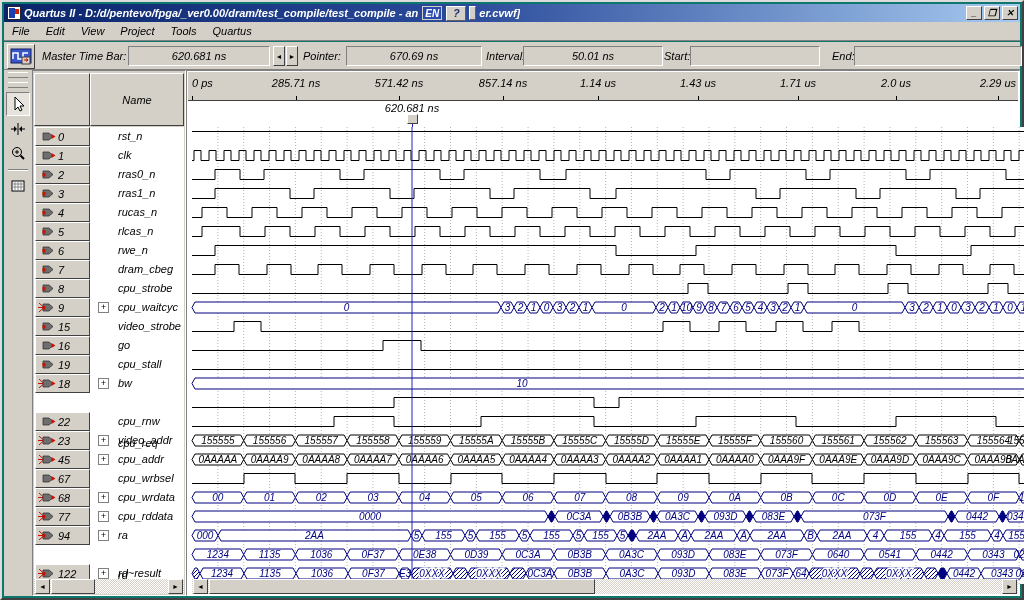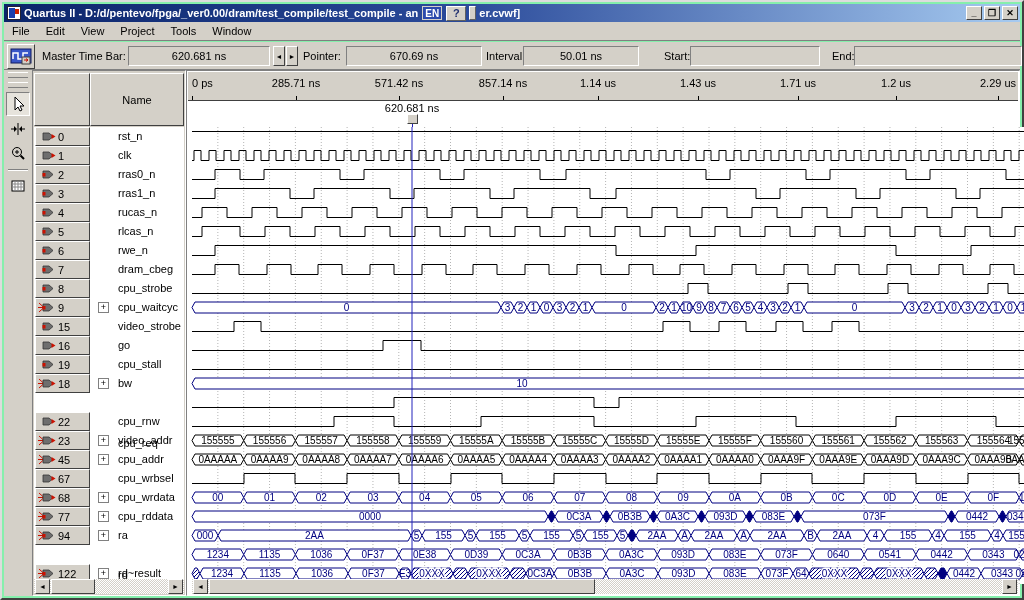--- a/index.html
+++ b/index.html
@@ -1,19 +1,19 @@
 <!DOCTYPE html>
 <html><head>
 <meta charset="utf-8">
 <style>
   * { margin:0; padding:0; box-sizing:border-box; }
   html,body { width:1024px; height:600px; overflow:hidden; }
   body { font-family:"Liberation Sans", sans-serif; font-size:11px; background:#d4d0c8; position:relative; }
 
-  .window { position:absolute; inset:0; background:#86efac; border:2px solid; border-color:#dcdcdc #404040 #404040 #dcdcdc; }
+  .window { position:absolute; inset:0; background:#0f766e; border:2px solid; border-color:#dcdcdc #404040 #404040 #dcdcdc;font-style:italic; }
 
   
   .titlebar { position:absolute; left:2px; right:2px; top:2px; height:18px;
     background:linear-gradient(90deg,#0a246a 0%,#2a4a9a 45%,#a6caf0 100%);
     display:flex; align-items:center; color:#fff; font-weight:bold; padding:0 2px; }
   .app-icon { width:14px; height:14px; margin:0 3px 0 1px; position:relative; background:#fff; border:1px solid #223; }
   .app-icon::before { content:""; position:absolute; left:1px; top:1px; width:6px; height:10px; background:#1b3fae; }
   .app-icon::after { content:""; position:absolute; right:1px; top:2px; width:4px; height:5px; background:#cc2200; }
   .title-text { white-space:nowrap; overflow:hidden; font-size:11px; letter-spacing:0; }
   .lang-en { margin-left:4px; width:20px; height:14px; background:#2b4aad; color:#fff; font-size:10px; font-weight:bold;
@@ -96,40 +96,40 @@
       <span class="win-btn">✕</span>
     </div>
   </div>
 
   <div class="menubar" id="menubar">
       <div class="menu-item">File</div>
       <div class="menu-item">Edit</div>
       <div class="menu-item">View</div>
       <div class="menu-item">Project</div>
       <div class="menu-item">Tools</div>
-      <div class="menu-item">Window</div>
+      <div class="menu-item">Quartus</div>
     </div>
 
   <div class="toolbar">
     <div class="wave-tool-btn">
       <svg width="22" height="20">
         <rect x="1" y="2" width="20" height="14" fill="#3a57c8" stroke="#101a60"></rect>
         <path d="M3 12 L3 6 L8 6 L8 12 L13 12 L13 6 L18 6" stroke="#fff" fill="none" stroke-width="1.5"></path>
         <rect x="12" y="10" width="8" height="7" fill="#d4d0c8" stroke="#404040"></rect>
         <path d="M14 13 h4 M16 11.5 l2 1.5 l-2 1.5" stroke="#cc1100" fill="none"></path>
       </svg>
     </div>
     <span class="tb-label" style="left:38px">Master Time Bar:</span>
     <div class="tb-field" style="left:124px; width:142px">620.681 ns</div>
     <div class="spin-btn" style="left:269px">◄</div>
     <div class="spin-btn" style="left:282px">►</div>
     <span class="tb-label" style="left:299px">Pointer:</span>
     <div class="tb-field" style="left:342px; width:136px">670.69 ns</div>
     <span class="tb-label" style="left:482px">Interval:</span>
-    <div class="tb-field" style="left:519px; width:116px">50.01 ns</div>
+    <div class="tb-field" style="left:519px; width:140px">50.01 ns</div>
     <span class="tb-label" style="left:660px">Start:</span>
     <div class="tb-field" style="left:686px; width:130px"></div>
     <span class="tb-label" style="left:828px">End:</span>
     <div class="tb-field" style="left:850px; width:168px"></div>
   </div>
 
   <div class="main">
 
     <div class="toolstrip">
       <div class="strip-grip"></div>
@@ -442,21 +442,21 @@
           <span class="ruler-label" style="left: 211px;">571.42 ns</span>
           <div class="ruler-tick" style="left: 211px;"></div>
           <span class="ruler-label" style="left: 315px;">857.14 ns</span>
           <div class="ruler-tick" style="left: 315px;"></div>
           <span class="ruler-label" style="left: 410px;">1.14 us</span>
           <div class="ruler-tick" style="left: 410px;"></div>
           <span class="ruler-label" style="left: 510px;">1.43 us</span>
           <div class="ruler-tick" style="left: 510px;"></div>
           <span class="ruler-label" style="left: 610px;">1.71 us</span>
           <div class="ruler-tick" style="left: 610px;"></div>
-          <span class="ruler-label" style="left: 708px;">1.2 us</span>
+          <span class="ruler-label" style="left: 708px;">2.0 us</span>
           <div class="ruler-tick" style="left: 708px;"></div>
           <span class="ruler-label" style="left: 810px;">2.29 us</span>
           <div class="ruler-tick" style="left: 810px;"></div>
         </div>
       <div class="cursorstrip" id="cursorStrip">
           <span class="cursor-label" style="left: 224px;">620.681 ns</span>
           <div class="cursor-handle" style="left: 219px;"></div>
           <div class="cursor-line-strip" style="left: 224px;"></div>
         </div>
       <svg class="wave-svg" id="waveSvg" width="840" height="457">

